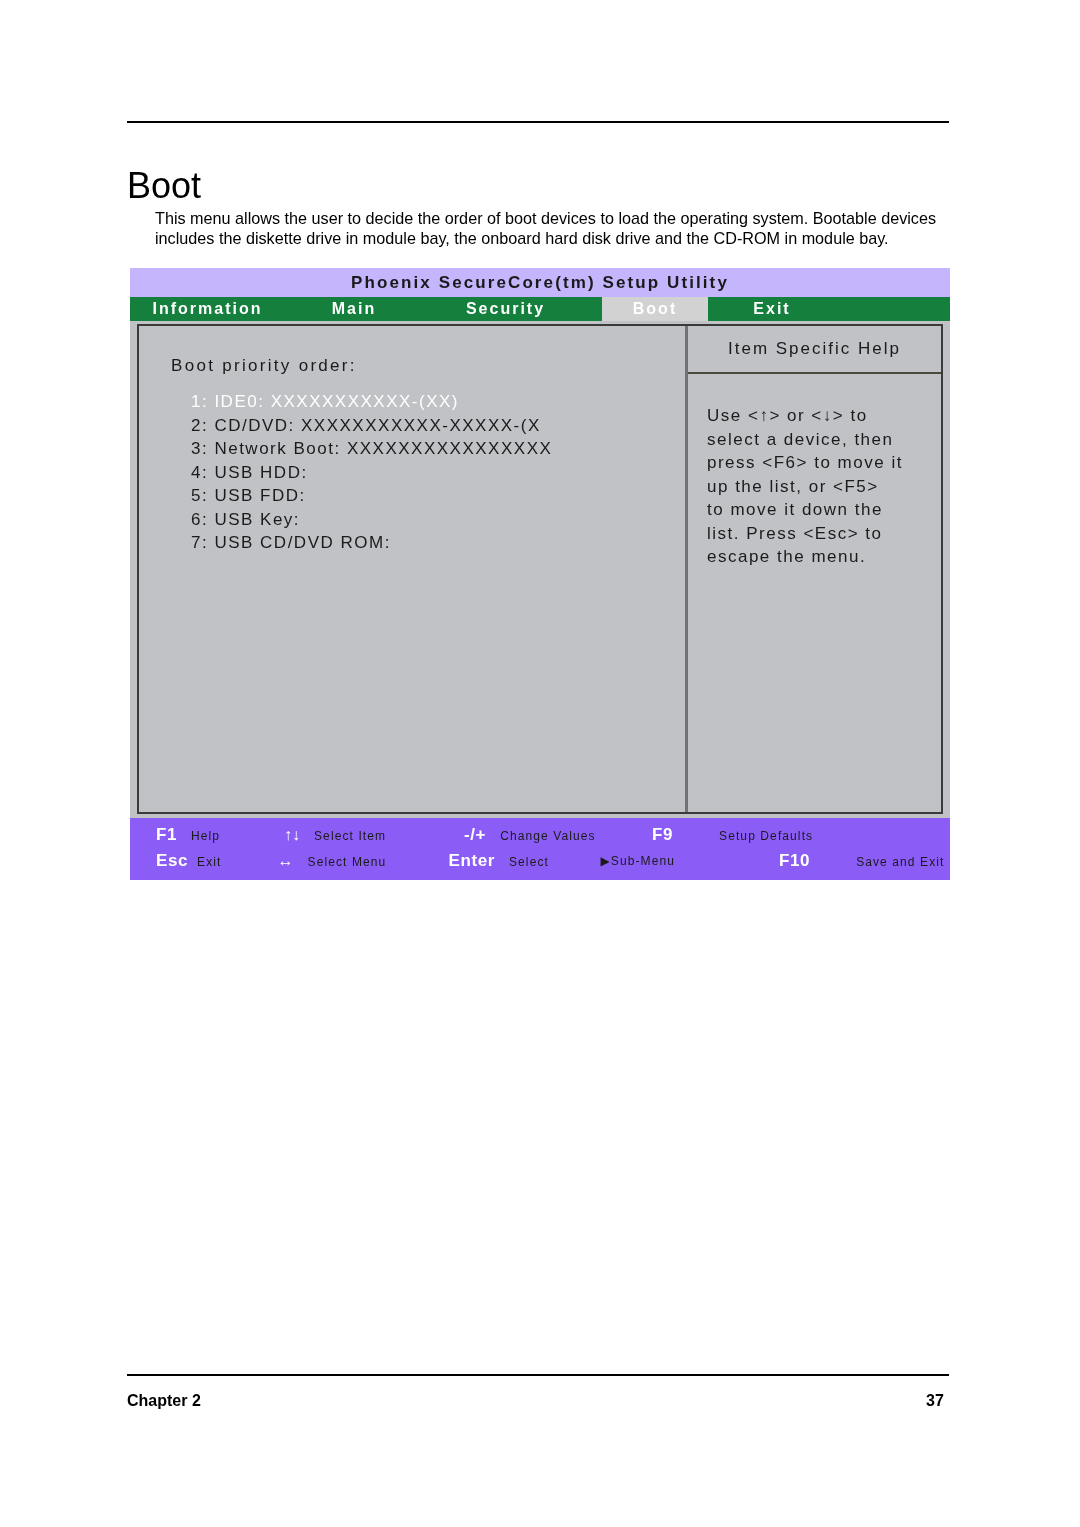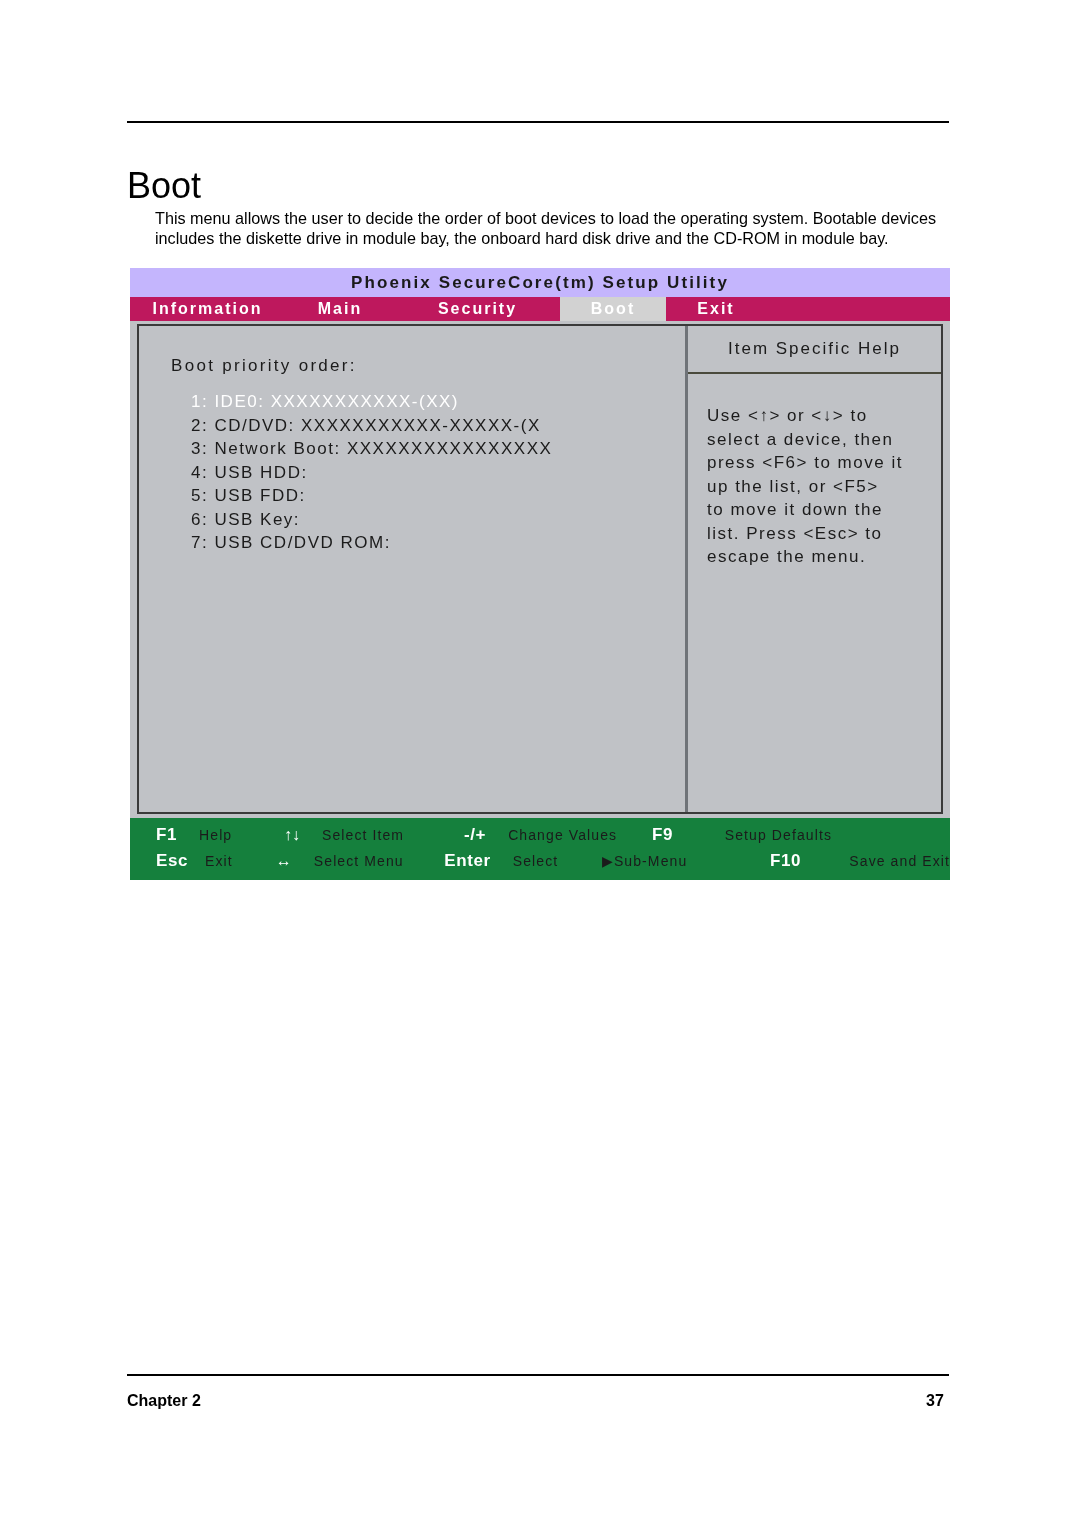--- a/index.html
+++ b/index.html
@@ -64,24 +64,25 @@
     display: flex;
     align-items: center;
     justify-content: center;
     font-size: 17px;
     letter-spacing: 2.1px;
     font-weight: 600;
   }
 
   .bios-tabs {
     height: 24px;
-    background: #be185d;
+    background: #15803d;
     display: flex;
     align-items: stretch;
     position: relative;
+    gap: 14px;
   }
   .bios-tab {
     display: flex;
     align-items: center;
     justify-content: center;
     color: #ffffff;
     font-size: 16px;
     letter-spacing: 2px;
     font-weight: 600;
     padding: 0 10px;
@@ -176,43 +177,42 @@
     width: 225px;
     font-size: 17px;
     letter-spacing: 1.5px;
     line-height: 23.5px;
     color: #1b1b1b;
   }
   .help-body .hline { white-space: nowrap; }
 
   
   .bios-footer {
-    background: #15803d;
+    background: #8b5cf6;
     padding: 4px 0 6px 0;
   }
   .key-row {
     display: flex;
     align-items: center;
     height: 26px;
     padding-left: 26px;
     box-sizing: border-box;
     white-space: nowrap;
   }
   .key {
     color: #ffffff;
     font-weight: 700;
     font-size: 17px;
     letter-spacing: 0.6px;
   }
   .key-desc {
     color: #1b1b1b;
-    font-size: 14px;
+    font-size: 12px;
     letter-spacing: 1.1px;
     font-weight: 500;
-    margin-left: 8px;
   }
   .glyph {
     color: #ffffff;
     font-weight: 700;
     font-size: 16px;
   }
   .cell { display: flex; align-items: baseline; }
   .c1 { width: 128px; }
   .c2 { width: 180px; }
   .c3 { width: 188px; }

